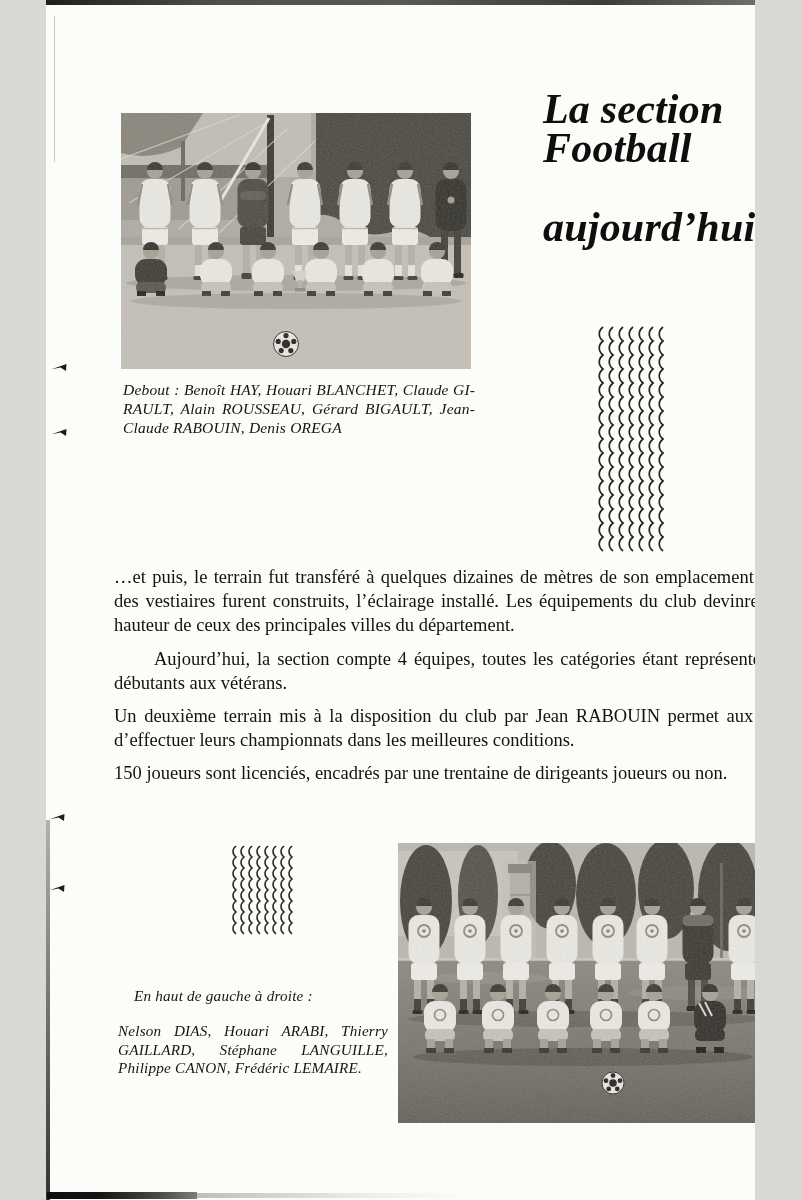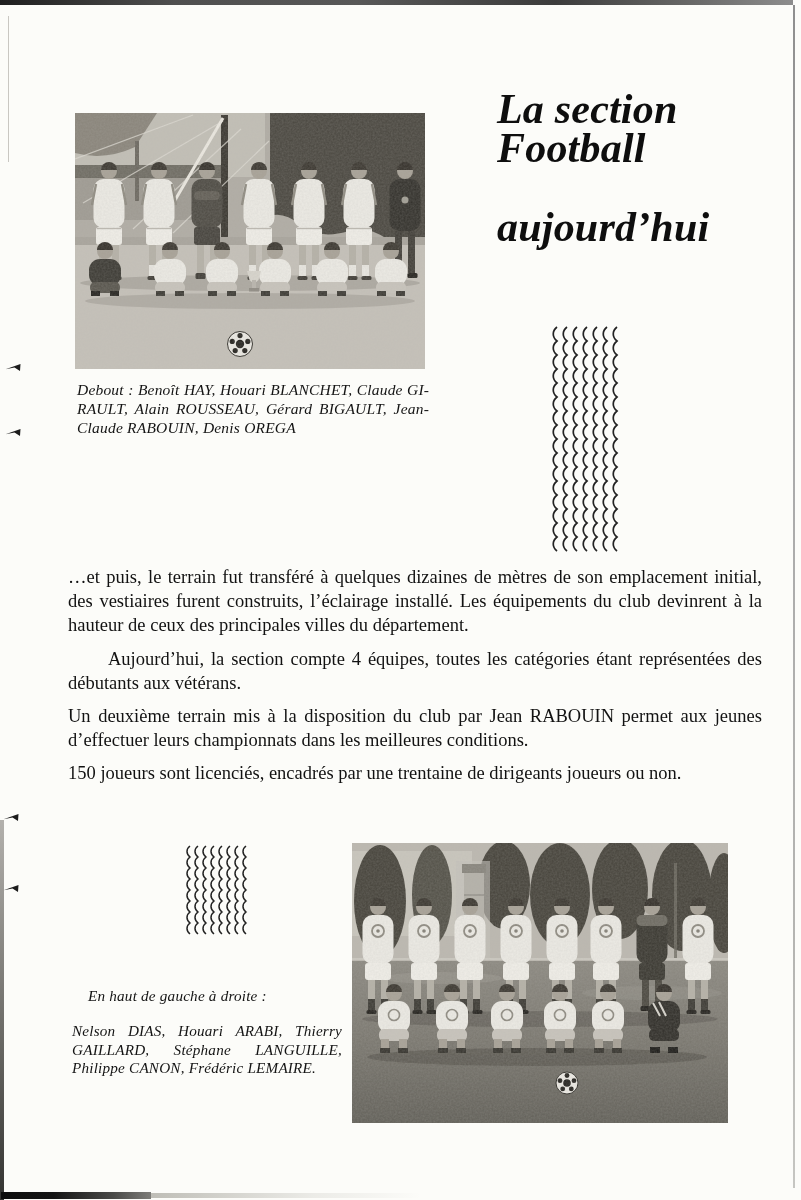--- a/index.html
+++ b/index.html
@@ -1,19 +1,19 @@
 <!DOCTYPE html>
 <html><head>
 <meta charset="utf-8">
 <style>
   * { box-sizing: border-box; }
   html,body { margin:0; padding:0; background:#d8d8d4; }
   .sheet {
     position: relative;
-    width: 801px; height: 1200px;
+    width: 709px; height: 1200px;
     margin: 0 auto;
     background: #fcfcf9;
     overflow: hidden;
     font-family: "Liberation Serif", "DejaVu Serif", serif;
     color: #161616;
   }
   
   .top-band { position:absolute; left:0; top:0; width:793px; height:5px;
     background: linear-gradient(to right,#1f1f1f 0%,#4f4f4f 22%,#585858 45%,#3c3c3c 70%,#6a6a6a 88%,#8d8d8d 100%); }
   .right-edge { position:absolute; left:793px; top:5px; width:2px; height:1183px;

